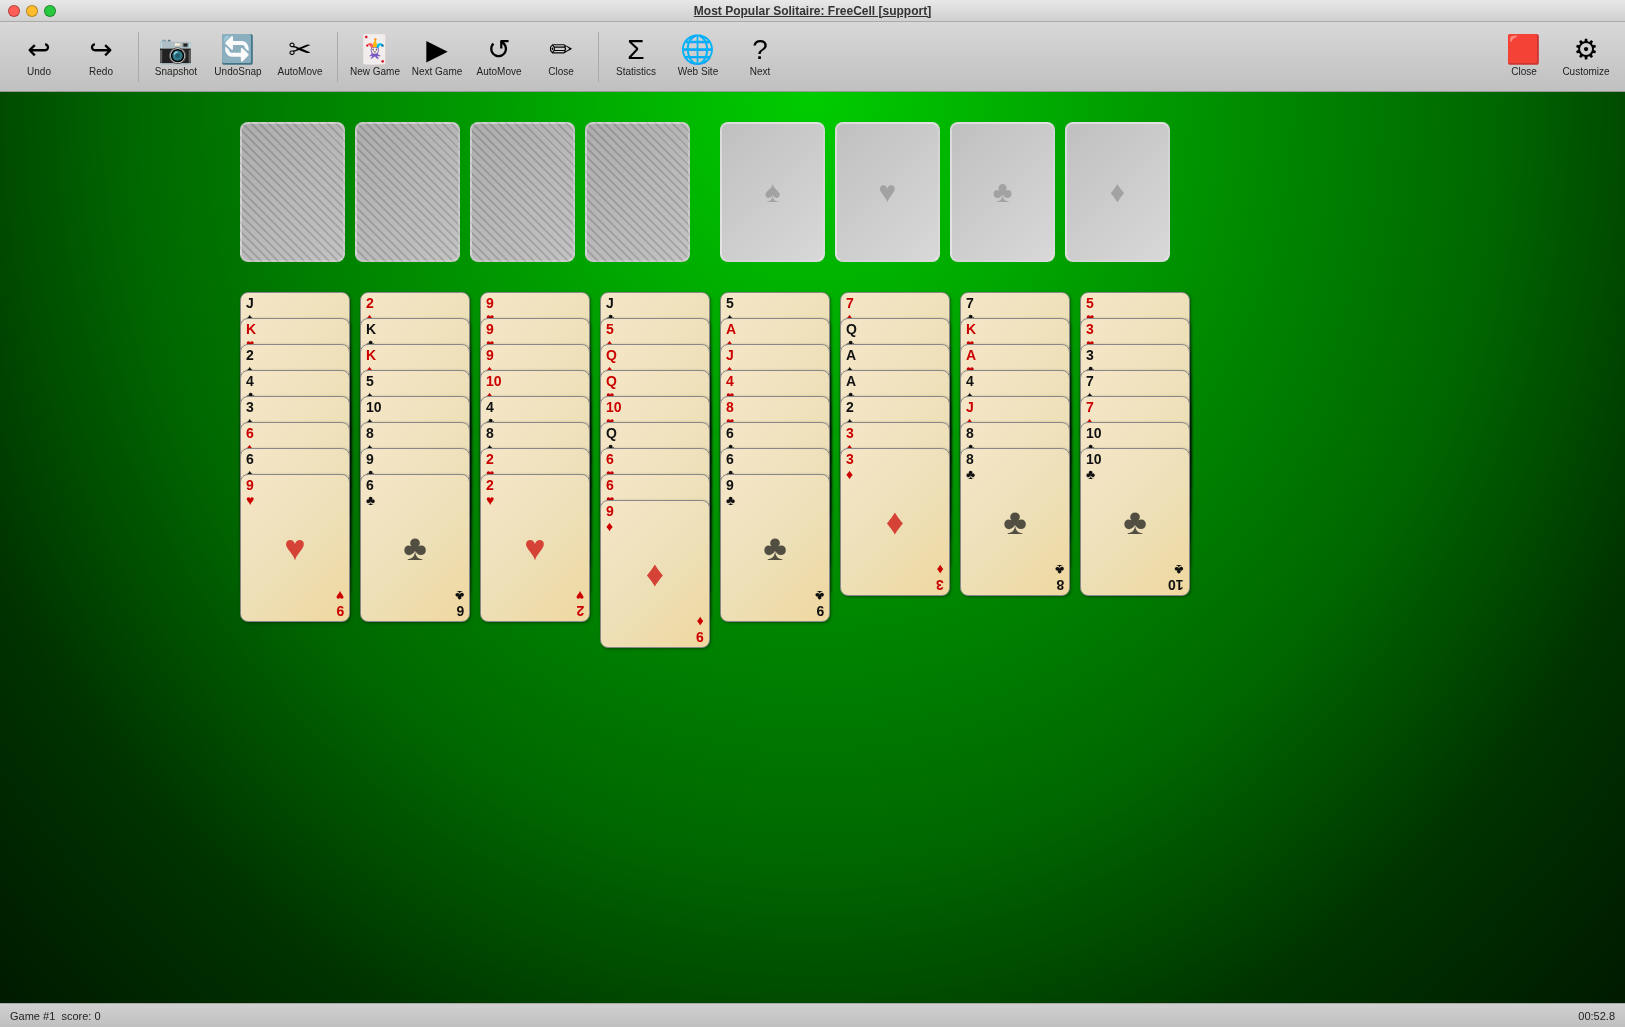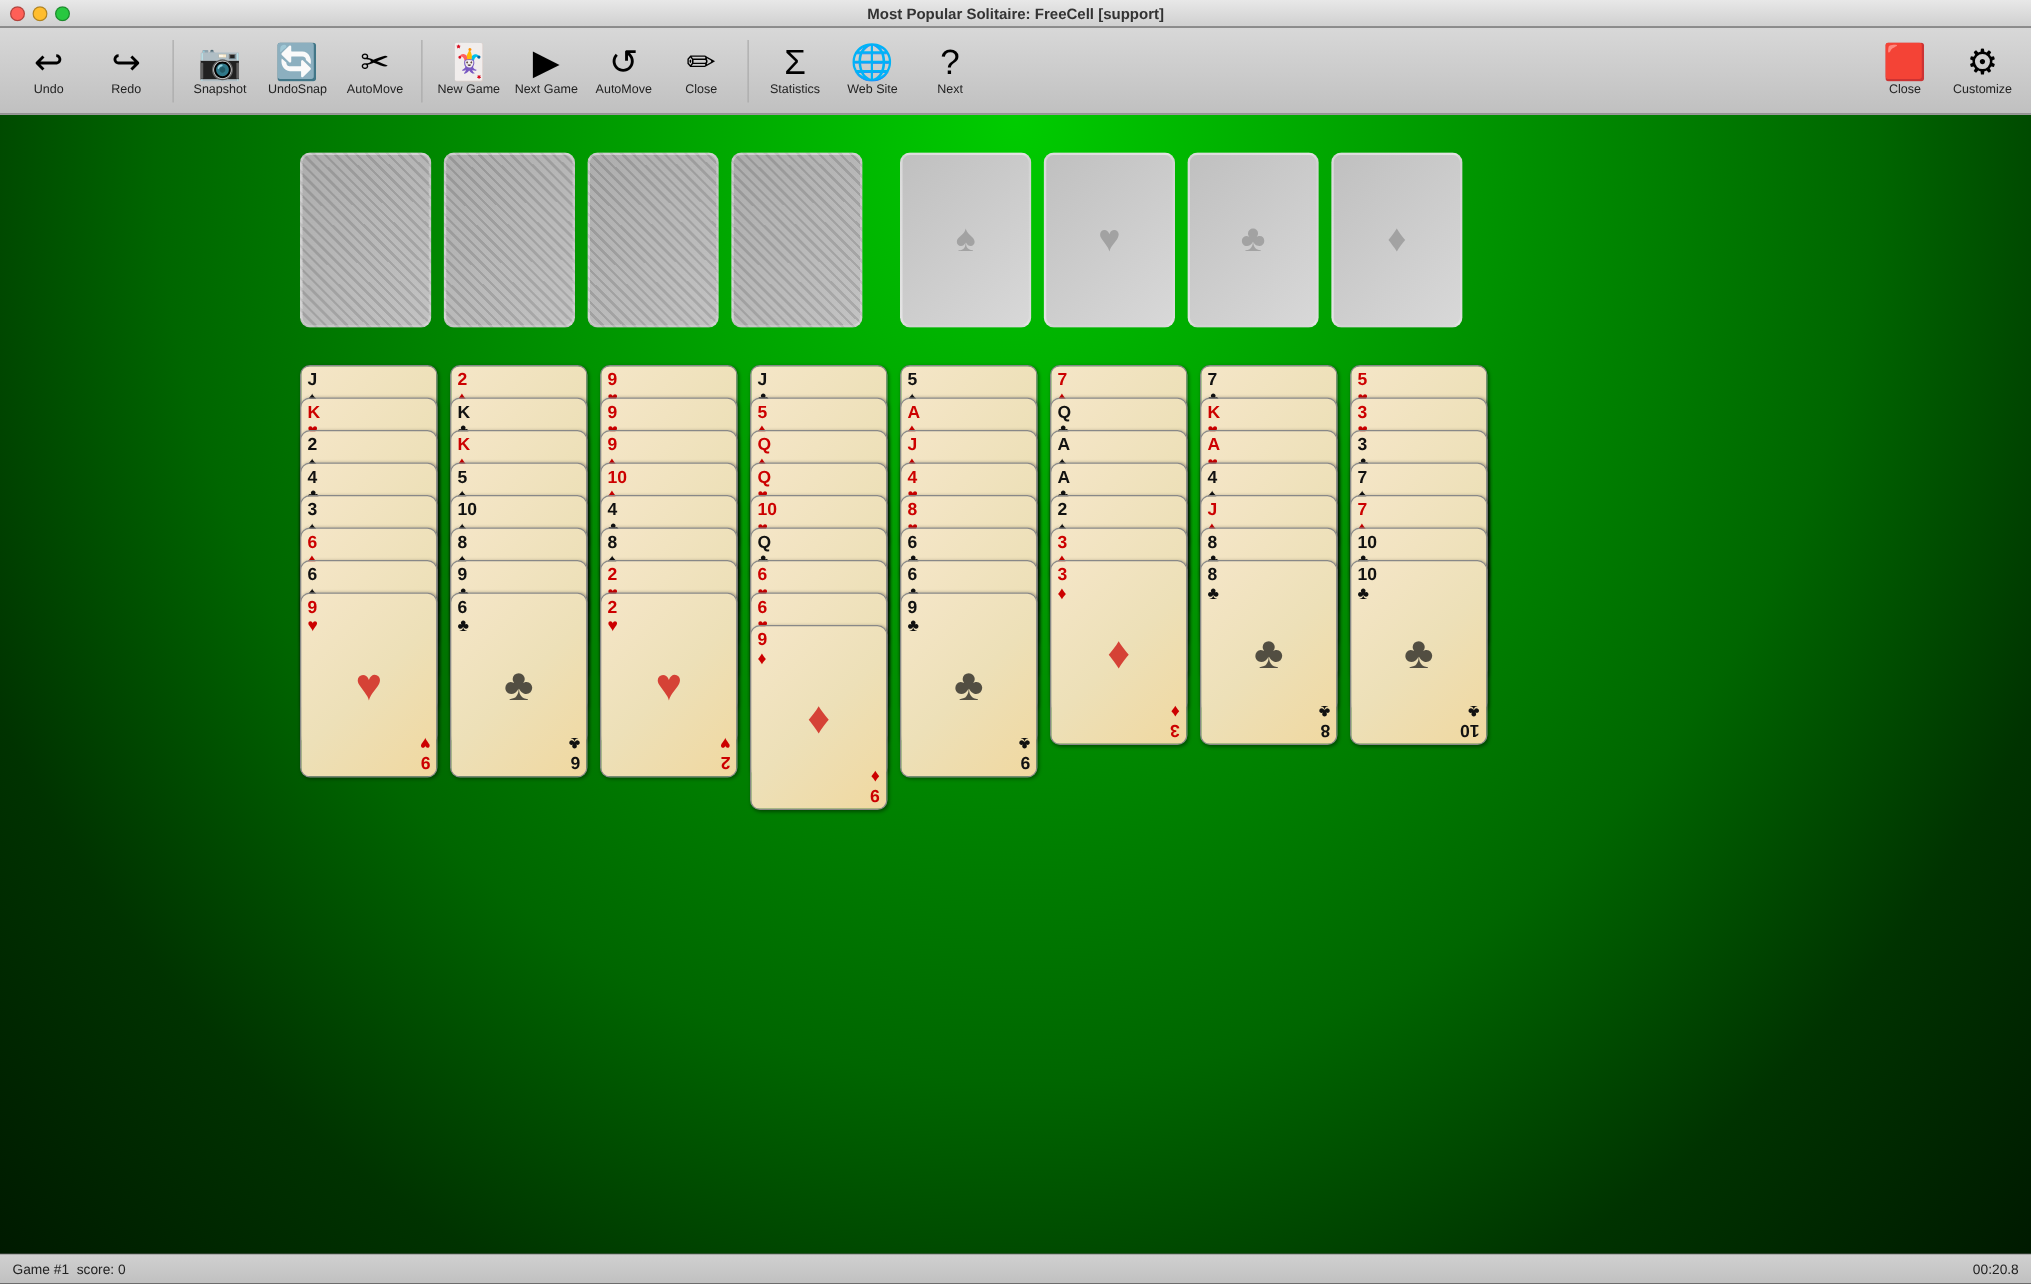--- a/index.html
+++ b/index.html
@@ -36,20 +36,21 @@
       border: 1px solid rgba(0,0,0,0.3);
       display: inline-block;
     }
     .wc-close { background: #ff5f57; }
     .wc-min { background: #ffbd2e; }
     .wc-max { background: #28c840; }
     #titlebar .title {
       font-size: 12px;
       color: #333;
       font-weight: bold;
+      text-decoration: underline;
     }
 
     
     #toolbar {
       width: 100%;
       height: 70px;
       background: linear-gradient(to bottom, #d8d8d8, #c0c0c0);
       display: flex;
       align-items: center;
       padding: 0 10px;
@@ -968,14 +969,14 @@
     </div>
 
 </div>
 
 <div id="statusbar">
   <span>Game #1</span>
   &nbsp;&nbsp;
   <span>score:</span>
   &nbsp;
   <span>0</span>
-  <span class="status-right">00:20.8</span>
+  <span class="status-right">00:52.8</span>
 </div>
 
 </body></html>

